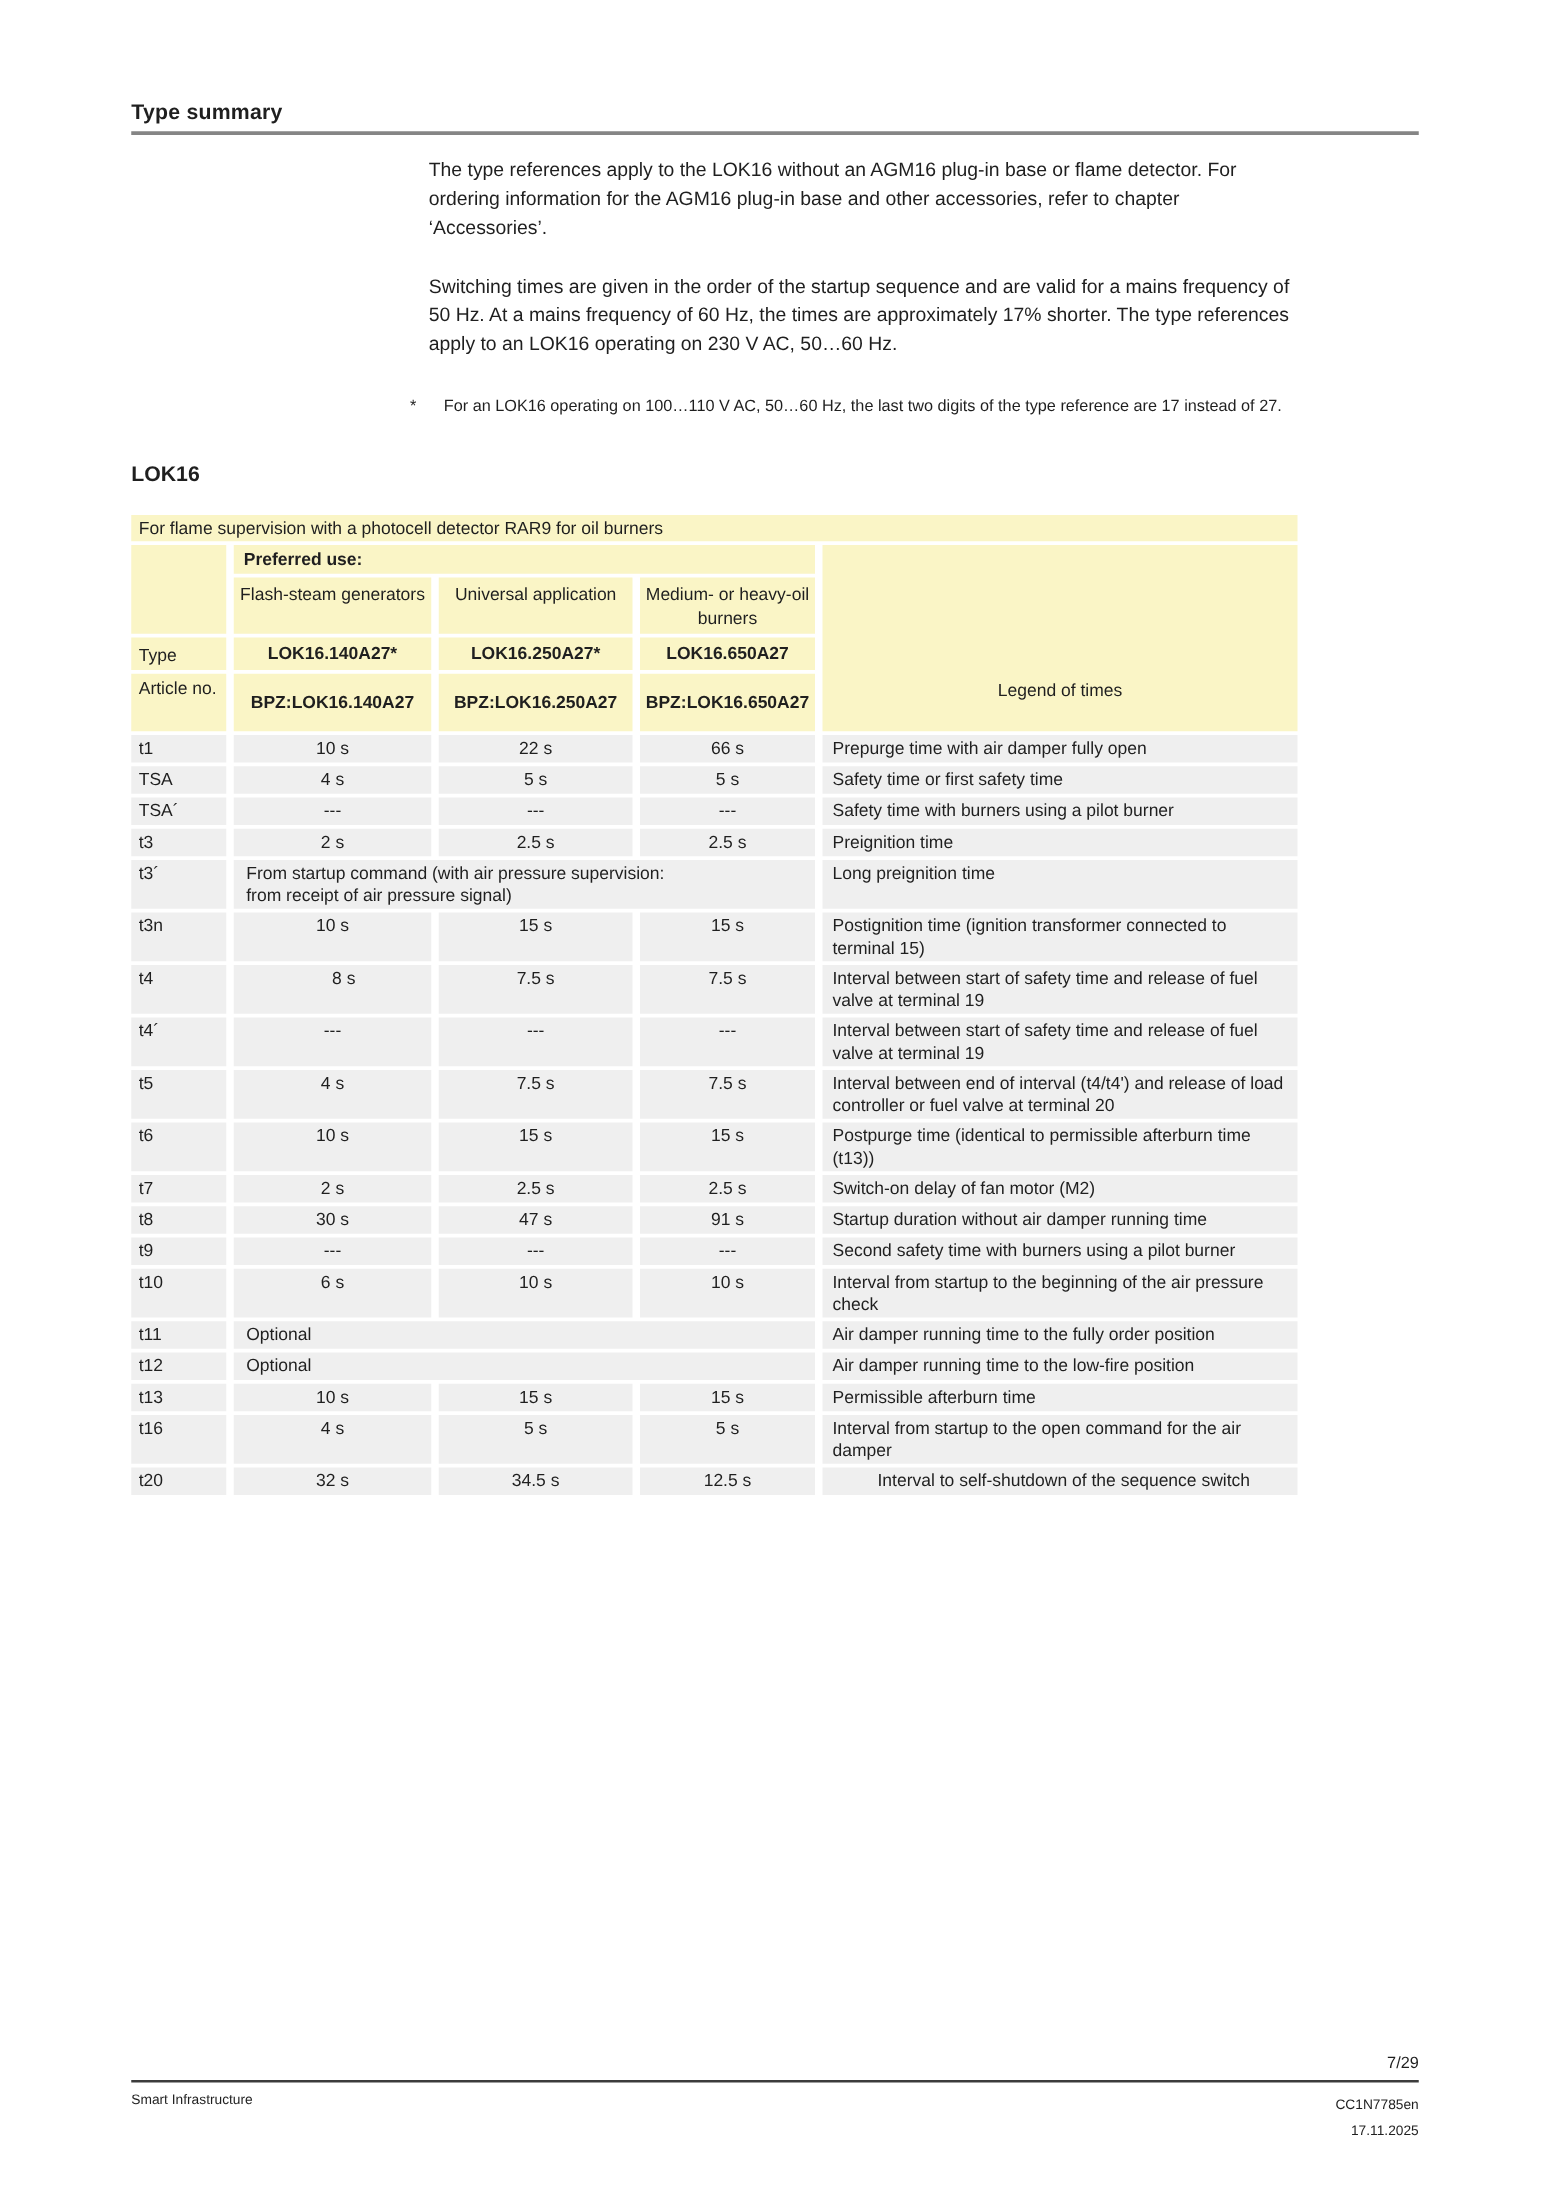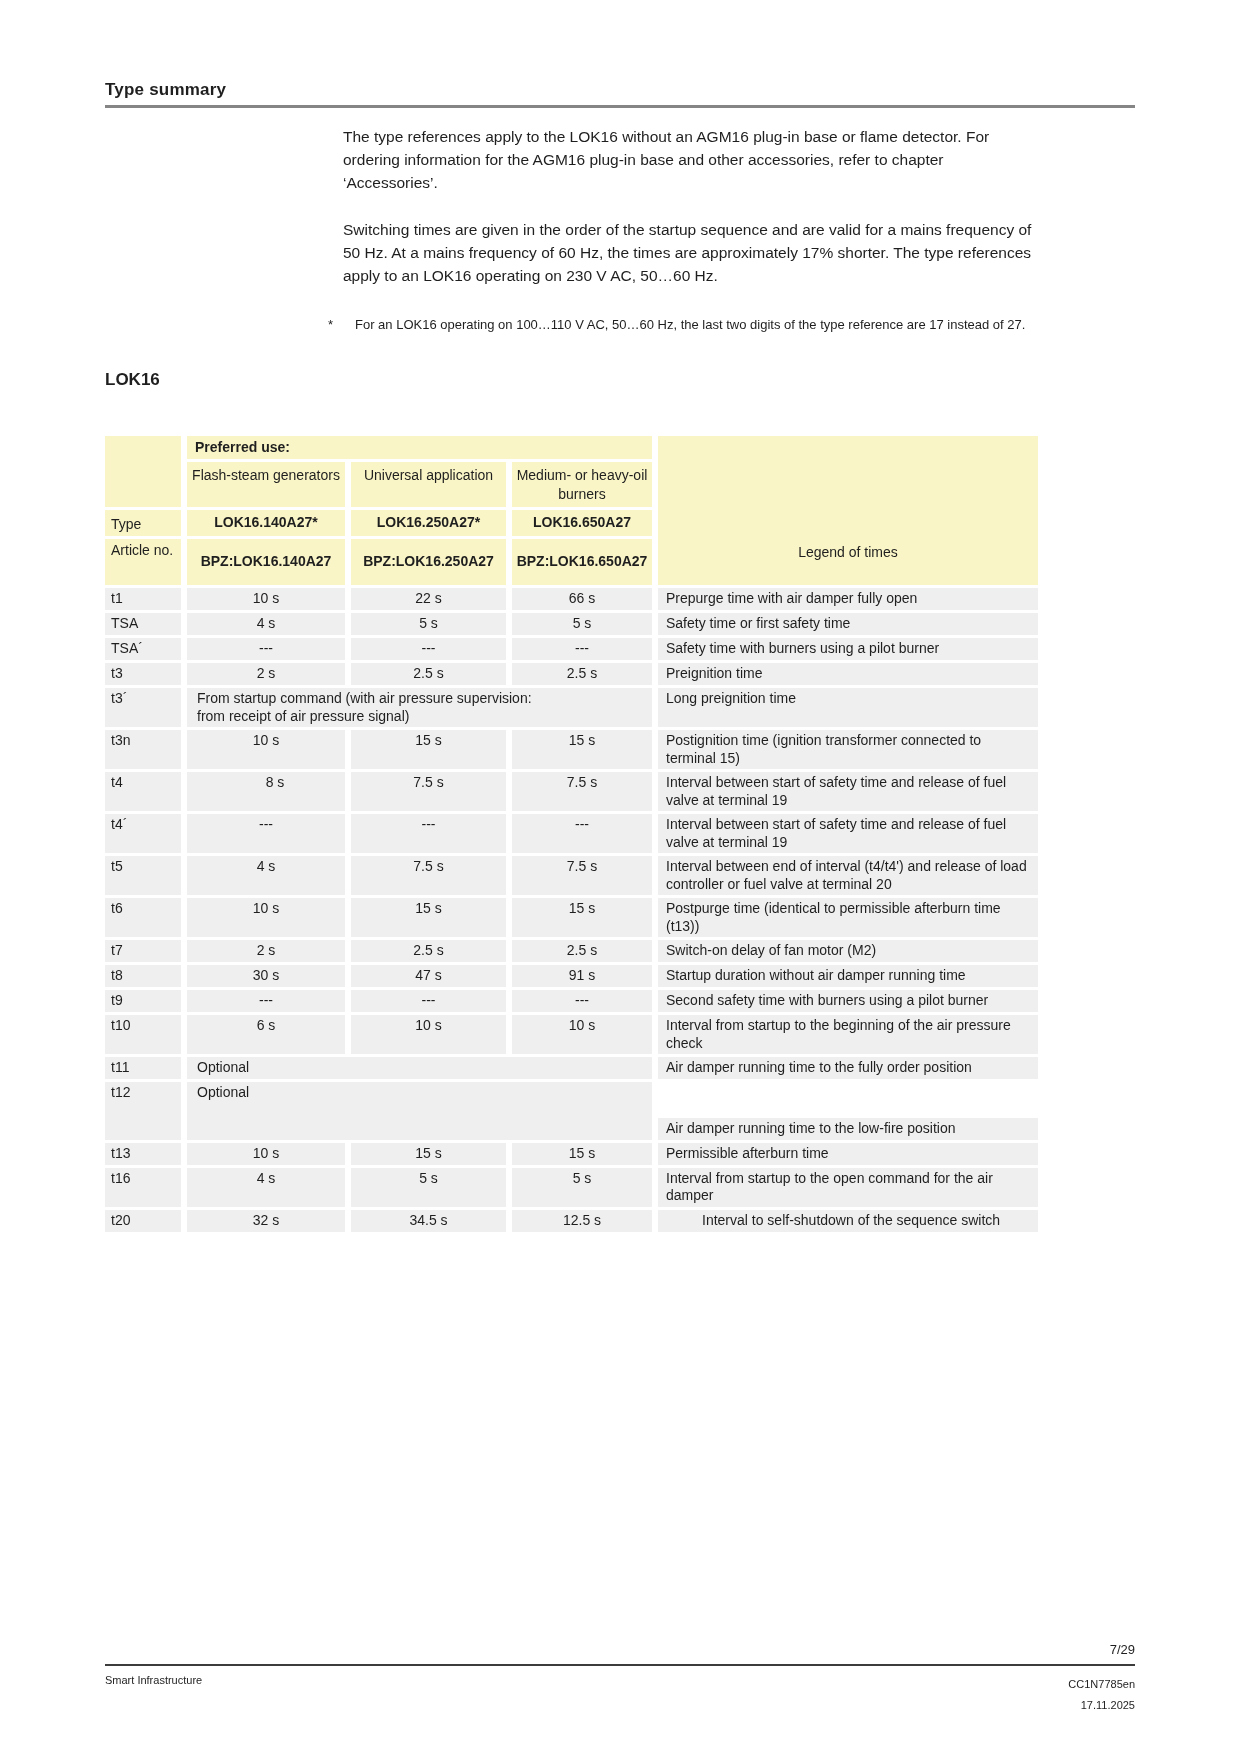--- a/index.html
+++ b/index.html
@@ -86,20 +86,21 @@
     </div>
 
     <div class="footnote">
       <span class="fn-marker">*</span>
       <span class="fn-text">For an LOK16 operating on 100…110 V AC, 50…60 Hz, the last two digits of the type reference are 17 instead of 27.</span>
     </div>
 
     <h2>LOK16</h2>
 
     <div class="lok-table" id="lok-table">
+      <div class="cell yellow banner">For flame supervision with a photocell detector RAR9 for oil burners</div>
 
       <div class="cell yellow corner"></div>
       <div class="cell yellow legendhead">
         <span>Legend of times</span>
       </div>
       <div class="cell yellow preferred">Preferred use:</div>
 
       <div class="cell yellow usecol c2">Flash-steam generators</div>
       <div class="cell yellow usecol c3">Universal application</div>
       <div class="cell yellow usecol c4">Medium- or heavy-oil burners</div>
@@ -181,21 +182,21 @@
         <div class="cell gray label-cell" style="grid-area: 19 / 1;">t10</div>
         <div class="cell gray value-cell" style="grid-area: 19 / 2;">6 s</div>
         <div class="cell gray value-cell" style="grid-area: 19 / 3;">10 s</div>
         <div class="cell gray value-cell" style="grid-area: 19 / 4;">10 s</div>
         <div class="cell gray legend-cell" style="grid-area: 19 / 5;">Interval from startup to the beginning of the air pressure check</div>
         <div class="cell gray label-cell" style="grid-area: 20 / 1;">t11</div>
         <div class="cell gray span-cell" style="grid-area: 20 / 2 / auto / 5;">Optional</div>
         <div class="cell gray legend-cell" style="grid-area: 20 / 5;">Air damper running time to the fully order position</div>
         <div class="cell gray label-cell" style="grid-area: 21 / 1;">t12</div>
         <div class="cell gray span-cell" style="grid-area: 21 / 2 / auto / 5;">Optional</div>
-        <div class="cell gray legend-cell" style="grid-area: 21 / 5; margin-top: 36px;">Air damper running time to the low-fire position</div>
+        <div class="cell gray legend-cell" style="grid-area: 21 / 5;">Air damper running time to the low-fire position</div>
         <div class="cell gray label-cell" style="grid-area: 22 / 1;">t13</div>
         <div class="cell gray value-cell" style="grid-area: 22 / 2;">10 s</div>
         <div class="cell gray value-cell" style="grid-area: 22 / 3;">15 s</div>
         <div class="cell gray value-cell" style="grid-area: 22 / 4;">15 s</div>
         <div class="cell gray legend-cell" style="grid-area: 22 / 5;">Permissible afterburn time</div>
         <div class="cell gray label-cell" style="grid-area: 23 / 1;">t16</div>
         <div class="cell gray value-cell" style="grid-area: 23 / 2;">4 s</div>
         <div class="cell gray value-cell" style="grid-area: 23 / 3;">5 s</div>
         <div class="cell gray value-cell" style="grid-area: 23 / 4;">5 s</div>
         <div class="cell gray legend-cell" style="grid-area: 23 / 5;">Interval from startup to the open command for the air damper</div>

